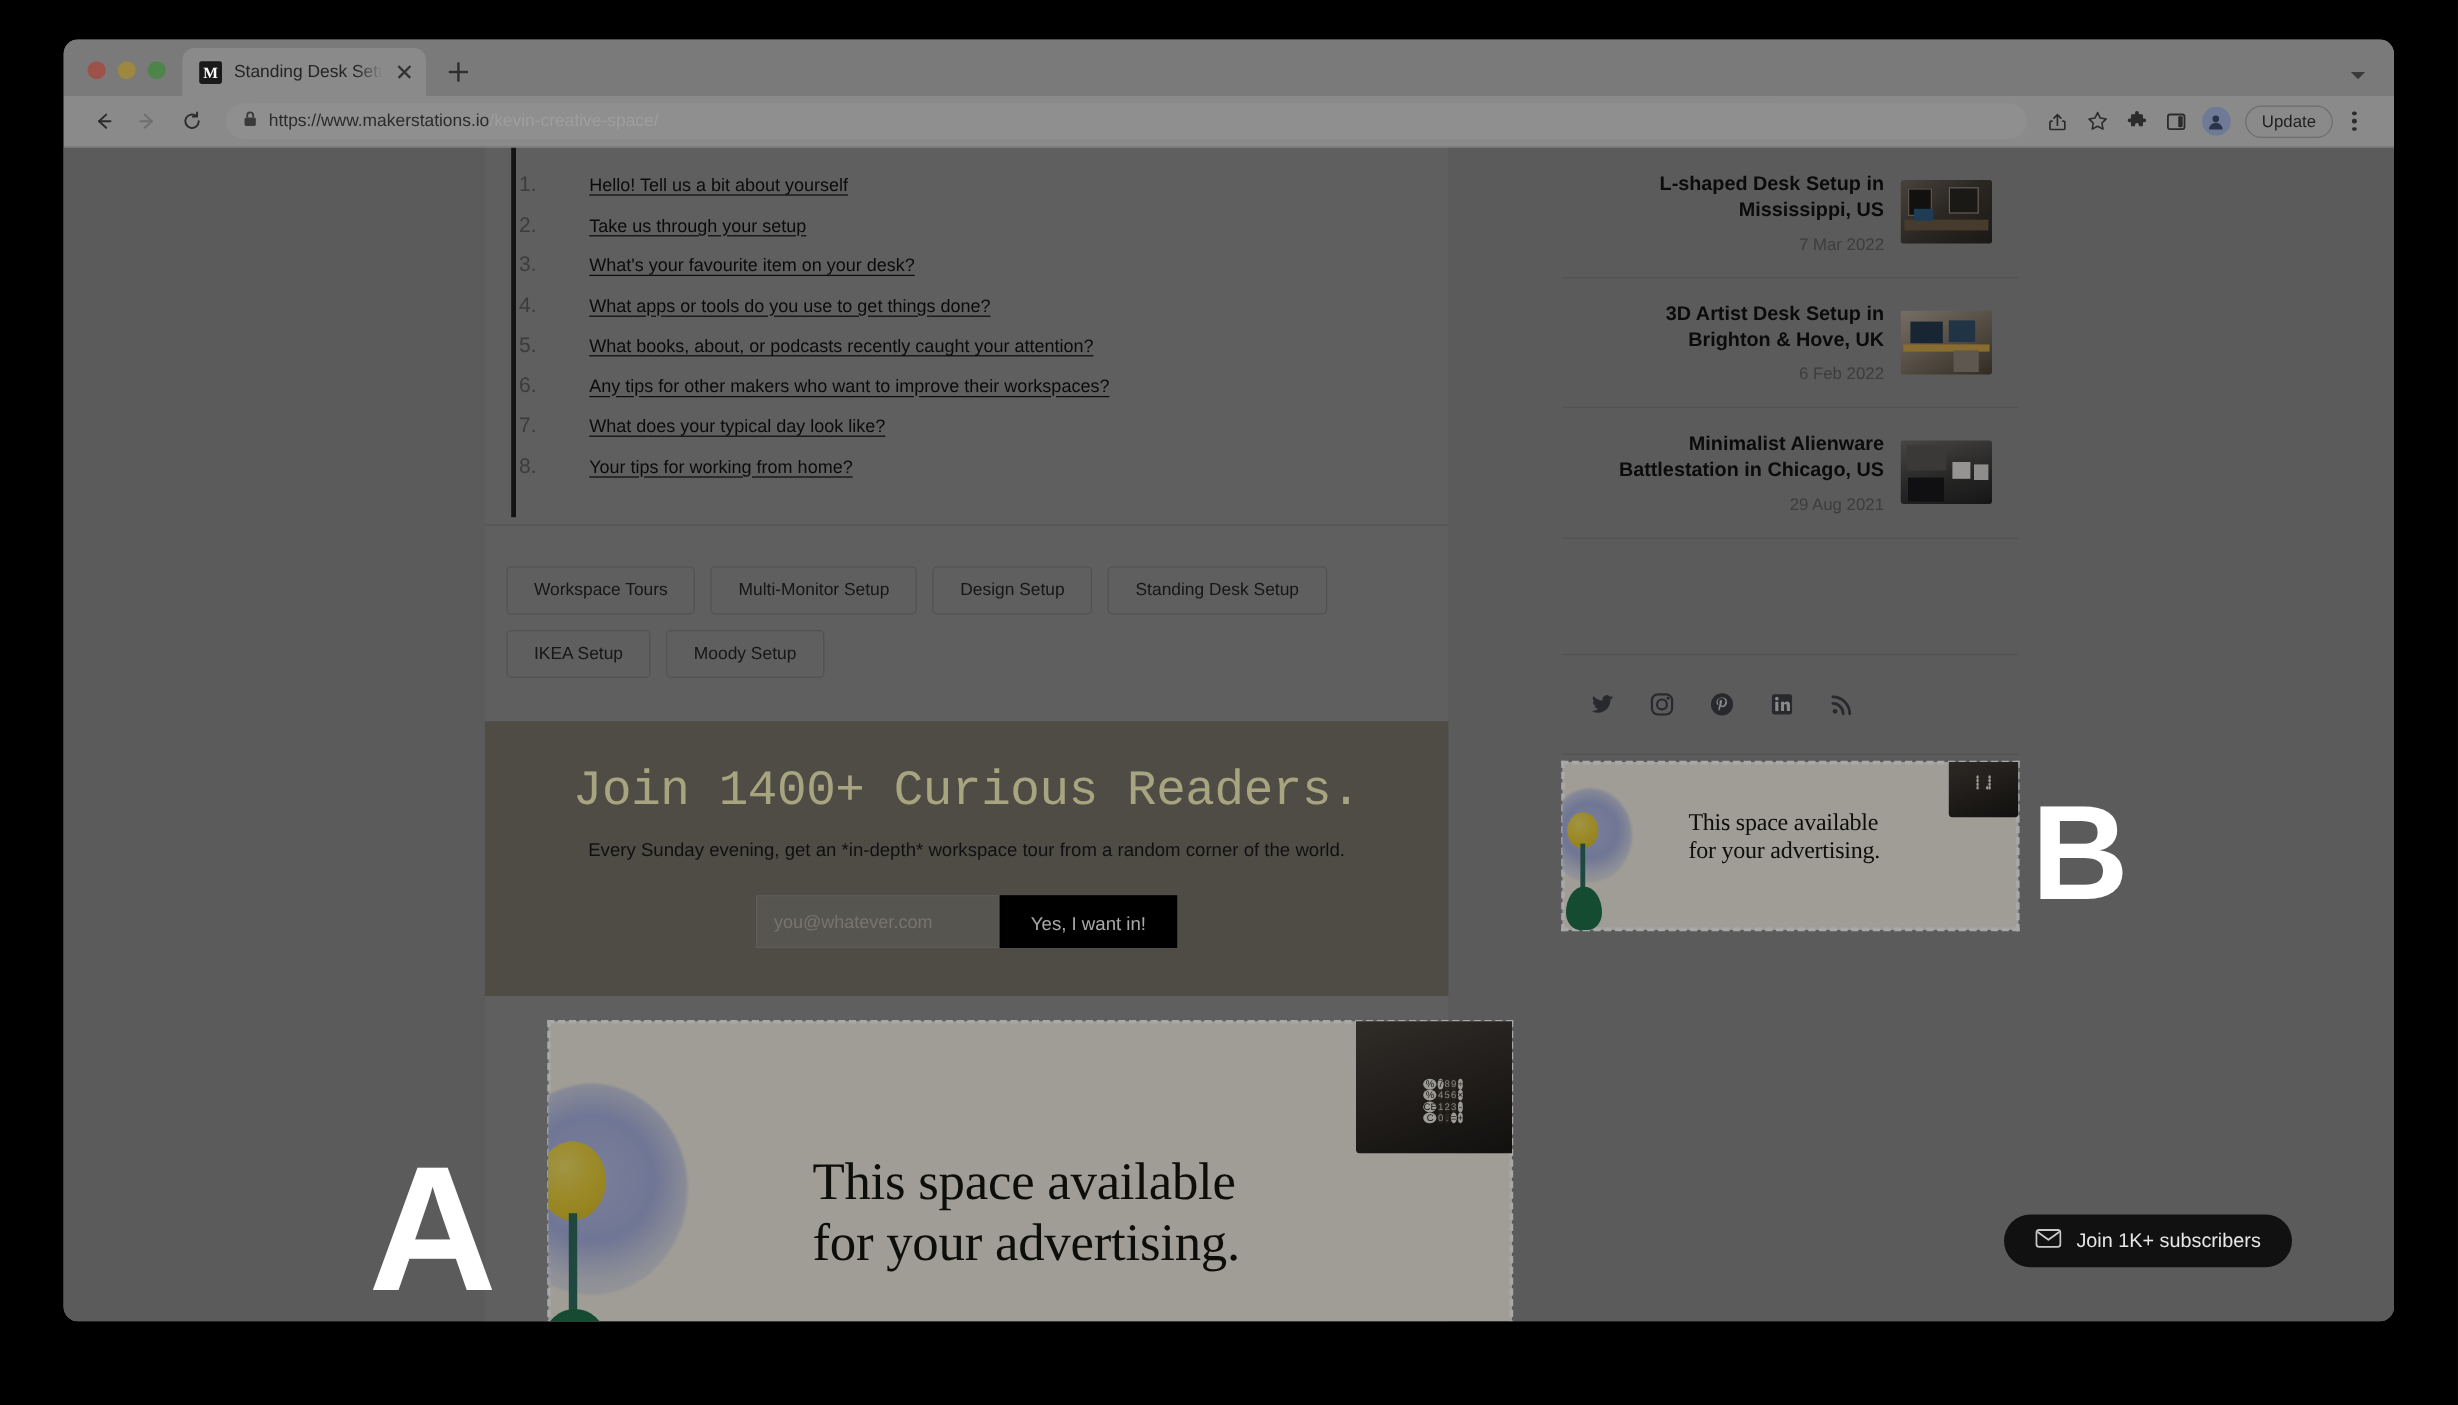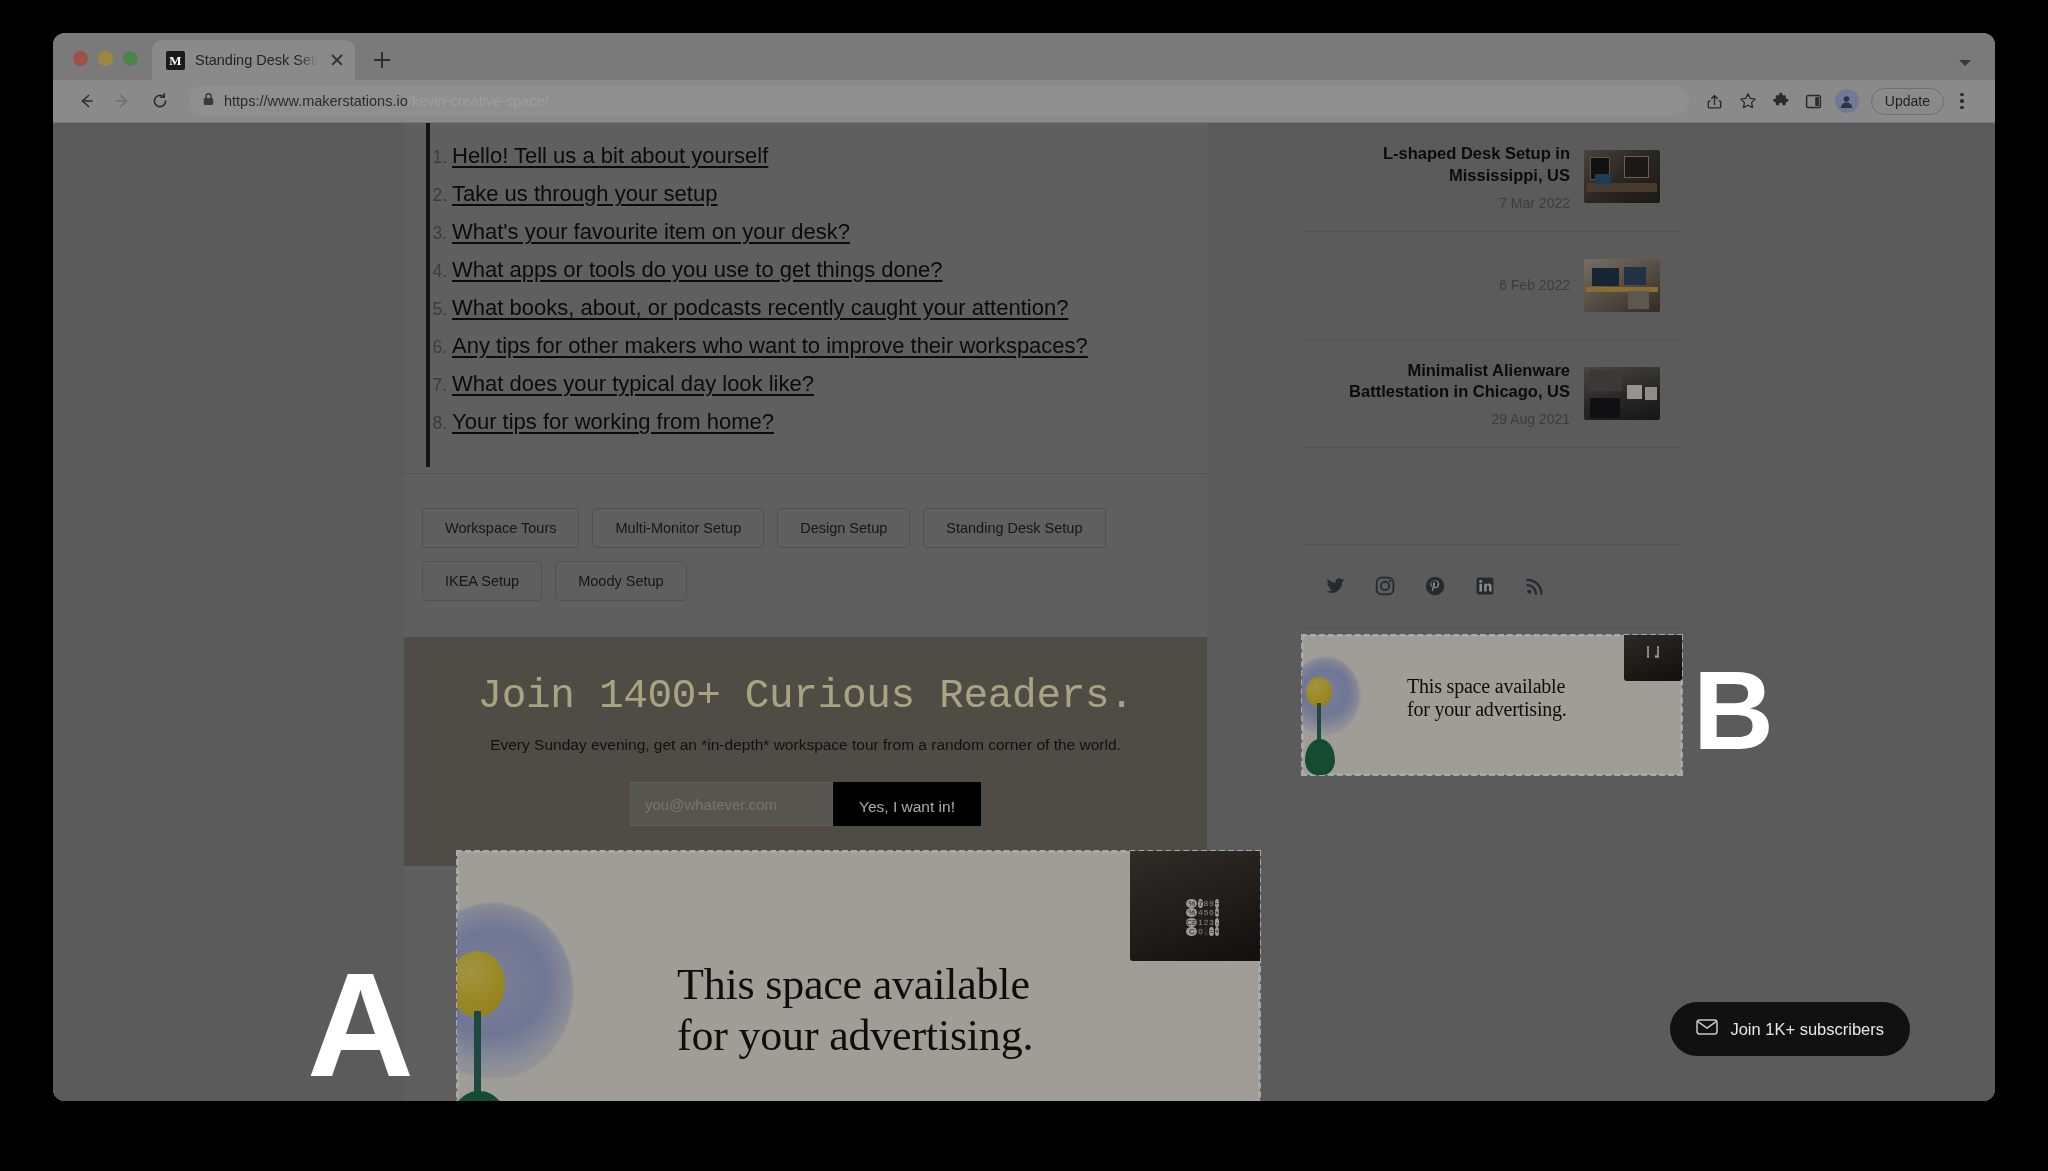--- a/index.html
+++ b/index.html
@@ -170,21 +170,22 @@
   #question-list ol { list-style: decimal; padding-left: 22px; }
   #question-list li {
     color: #5b5b5b;
     font-size: 17.5px;
     line-height: 1.0;
     padding: 8px 0;
   }
   #question-list li a {
     color: #111; text-decoration: underline;
     text-underline-offset: 3px;
-    font-size: 22px;
+    font-size: 15px;
+    margin-left: 39px;
   }
 
   #divider-rule {
     height: 1px; background: #7d7d7d;
     margin: 6px 0 0 0;
   }
 
   #tag-list {
     display: flex; flex-wrap: wrap; gap: 13px;
     padding: 34px 18px 30px 18px;
@@ -381,21 +382,21 @@
     margin-top: 96px;
     border-top: 1px solid #7d7d7d;
     border-bottom: 1px solid #7d7d7d;
   }
   .social-icon { width: 22px; height: 22px; display: block; }
 
   
   #floating-subscribe {
     position: absolute;
     right: 85px; bottom: 45px;
-    height: 54px;
+    height: 44px;
     background: #111111;
     border-radius: 27px;
     display: flex; align-items: center; gap: 12px;
     padding: 0 26px;
     color: #e7e7e7;
     font-size: 16.5px;
     z-index: 60;
   }
 
   
@@ -548,20 +549,21 @@
           <div class="post-thumb" style="background:linear-gradient(140deg,#6e665c 0%,#423c35 48%,#2a2621 100%)">
             <span class="t1" style="left:8%;top:12%;width:26%;height:44%;background:#1c1a18;border:1.5px solid #8a8073"></span>
             <span class="t2" style="left:52%;top:10%;width:34%;height:42%;background:#2a2622;border:1.5px solid #9a9184"></span>
             <span class="t3" style="left:4%;top:62%;width:92%;height:16%;background:#6b5a43"></span>
             <span class="t4" style="left:14%;top:44%;width:22%;height:20%;background:#2f5b82"></span>
           </div>
         </div>
 
         <div class="post-card">
           <div class="post-meta">
+            <div class="post-title">3D Artist Desk Setup in Brighton &amp; Hove, UK</div>
             <div class="post-date">6 Feb 2022</div>
           </div>
           <div class="post-thumb" style="background:linear-gradient(150deg,#b2a898 0%,#7e7263 55%,#4b4238 100%)">
             <span class="t1" style="left:10%;top:18%;width:36%;height:34%;background:#253a4e"></span>
             <span class="t2" style="left:52%;top:16%;width:30%;height:34%;background:#32506a"></span>
             <span class="t3" style="left:2%;top:54%;width:96%;height:10%;background:#cfa44a"></span>
             <span class="t4" style="left:58%;top:62%;width:28%;height:34%;background:#8d8478"></span>
           </div>
         </div>
 

